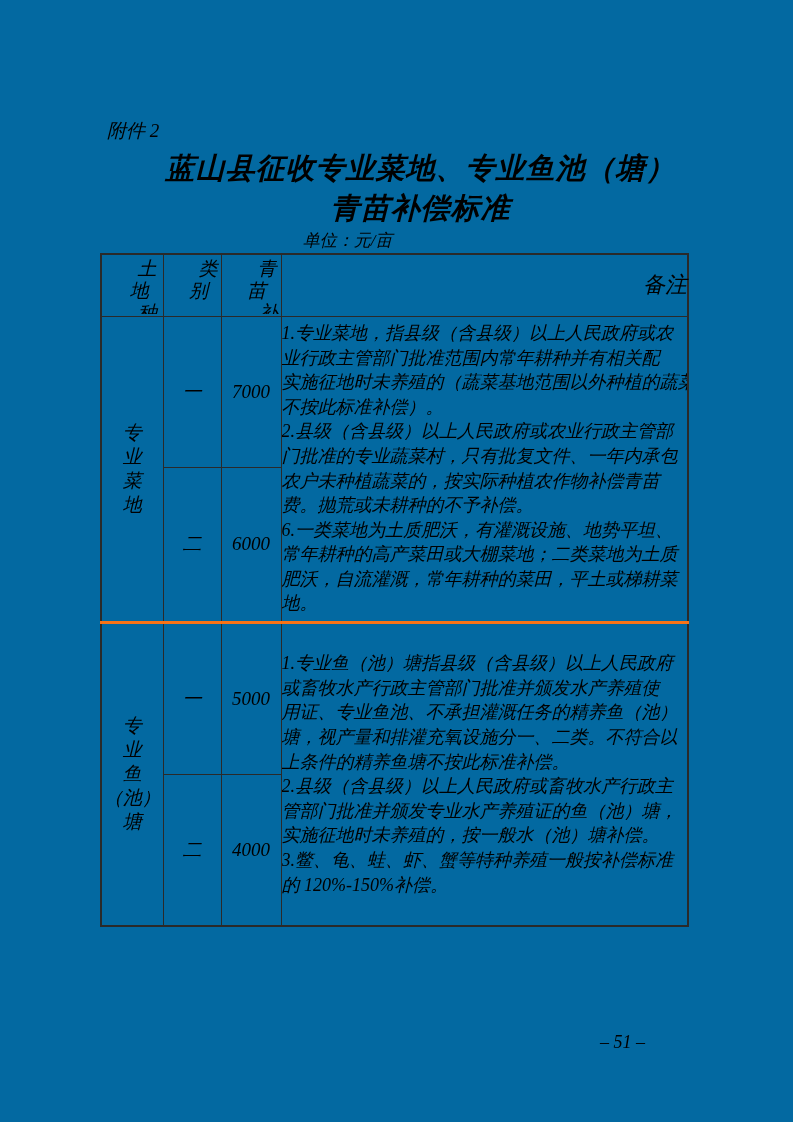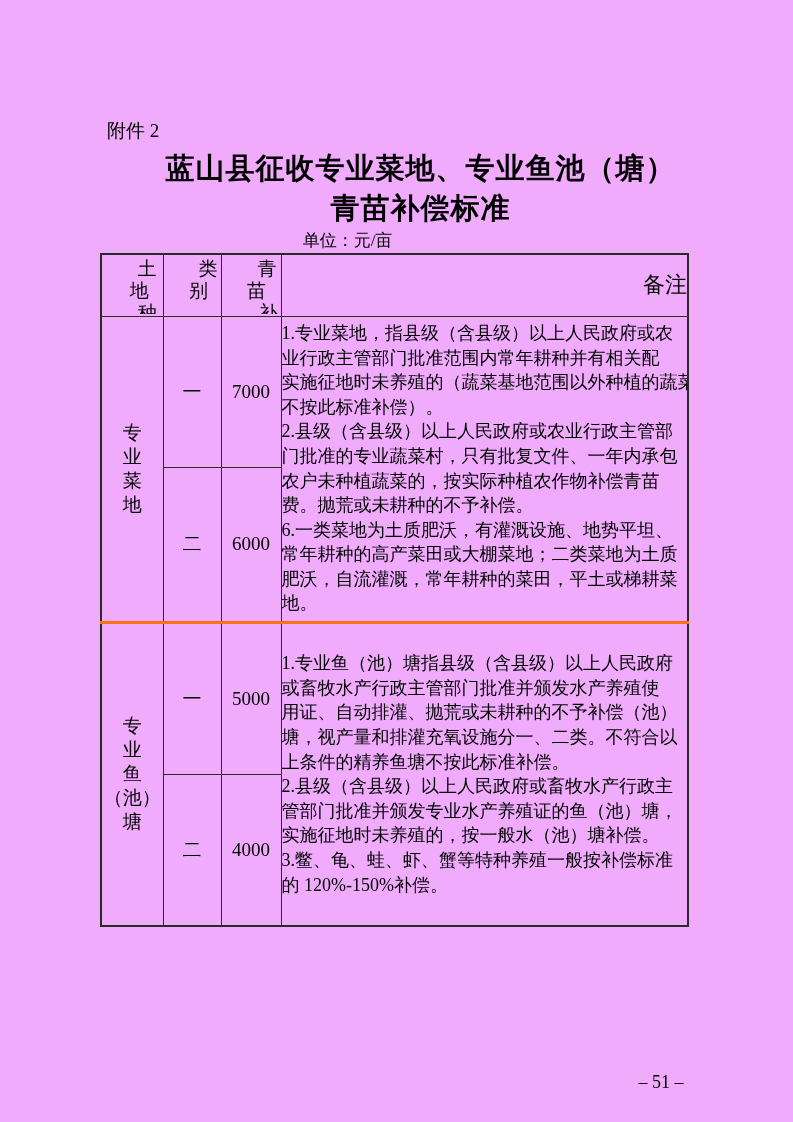--- a/index.html
+++ b/index.html
@@ -1,29 +1,30 @@
 <!DOCTYPE html>
 <html><head>
 <meta charset="utf-8">
 <style>
   * { margin:0; padding:0; box-sizing:border-box; }
   html, body { background:#ffffff; }
   .page {
-    position:relative; width:793px; height:1122px; background:#f0abfc;
+    position:relative; width:793px; height:1122px; background:#0369a1;
     color:#000000; font-family:"Liberation Serif","DejaVu Serif",serif;
     overflow:hidden;
+    font-style:italic;
   }
   .attachment-label { position:absolute; left:107px; top:118px; font-size:19px; }
   .doc-title {
     position:absolute; left:0; top:148px; width:793px; text-align:center;
     font-family:"Liberation Sans","DejaVu Sans",sans-serif; font-weight:bold;
     font-size:29px; line-height:40px; letter-spacing:1px;margin-left:24px;
   }
   .unit-note { position:absolute; left:0; top:229px; width:695px; text-align:center; font-size:17px; }
-  .page-number { position:absolute; left:600px; top:1072px; width:122px; text-align:center; font-size:18px; }
+  .page-number { position:absolute; left:600px; top:1032px; width:122px; text-align:left; font-size:18px; }
 
   .doc-table {
     position:absolute; left:100px; top:253px; width:589px;
     border-collapse:collapse; table-layout:fixed; border:2px solid #2a2a2a;
   }
   .doc-table th, .doc-table td { border:1px solid #2a2a2a; padding:0; font-weight:normal; }
   .doc-table tr.sec2-start > td { border-top:3px solid #f97316; }
 
   .row-hdr { height:62px; }
   .row-1 { height:151px; }
@@ -124,21 +125,21 @@
             <div class="vchar">业</div>
             <div class="vchar">鱼</div>
             <div class="vchar">（池）</div>
             <div class="vchar">塘</div>
           </td>
         <td class="cat-cell">一</td>
         <td class="amt-cell">5000</td>
         <td class="remark-cell" rowspan="2">
             <div class="rline">1.专业鱼（池）塘指县级（含县级）以上人民政府</div>
             <div class="rline">或畜牧水产行政主管部门批准并颁发水产养殖使</div>
-            <div class="rline">用证、自动排灌、抛荒或未耕种的不予补偿（池）</div>
+            <div class="rline">用证、专业鱼池、不承担灌溉任务的精养鱼（池）</div>
             <div class="rline">塘，视产量和排灌充氧设施分一、二类。不符合以</div>
             <div class="rline">上条件的精养鱼塘不按此标准补偿。</div>
             <div class="rline">2.县级（含县级）以上人民政府或畜牧水产行政主</div>
             <div class="rline">管部门批准并颁发专业水产养殖证的鱼（池）塘，</div>
             <div class="rline">实施征地时未养殖的，按一般水（池）塘补偿。</div>
             <div class="rline">3.鳖、龟、蛙、虾、蟹等特种养殖一般按补偿标准</div>
             <div class="rline">的 120%-150%补偿。</div>
           </td>
       </tr>
       <tr class="row-4">

